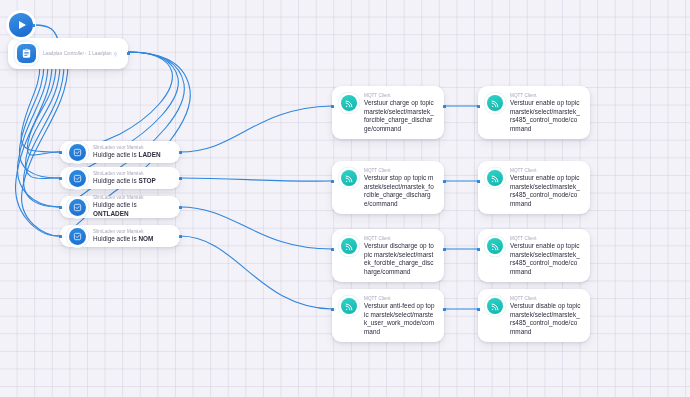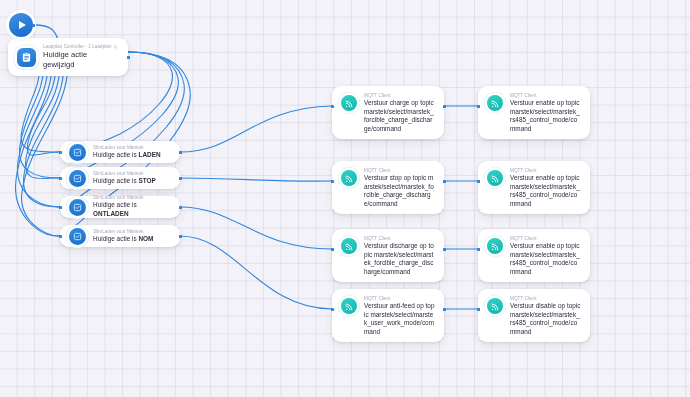--- a/index.html
+++ b/index.html
@@ -191,21 +191,20 @@
           <rect x="7" y="12" width="10" height="1.6" rx="0.8" fill="#2f7fd8"></rect>
           <rect x="7" y="15.5" width="7" height="1.6" rx="0.8" fill="#2f7fd8"></rect>
         </svg>
       </span>
     </span>
     <span class="txt">
       <div class="sub">
         <span>Laadplan Controller - 1 Laadplan</span>
         <span class="pin">⚲</span>
       </div>
-      <div class="ttl big">Huidige actie gewijzigd</div>
     </span>
     <span class="port out"></span>
   </div>
 
   <div class="node" style="left:60px; top:141px; width:120px; height:22px;">
     <span class="ic">
       <span class="ic-round" style="display:flex;align-items:center;justify-content:center;">
         <svg width="9" height="9" viewBox="0 0 24 24">
           <rect x="3.5" y="3.5" width="17" height="17" rx="3.5" fill="none" stroke="#fff" stroke-width="2"></rect>
           <path d="M8 12 L11 15 L16.5 9" fill="none" stroke="#fff" stroke-width="2" stroke-linecap="round" stroke-linejoin="round"></path>

